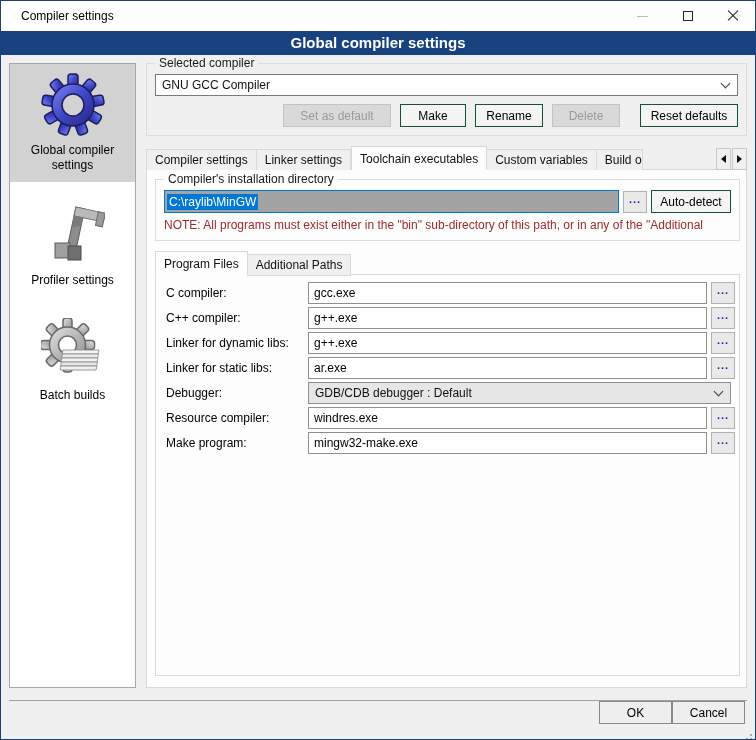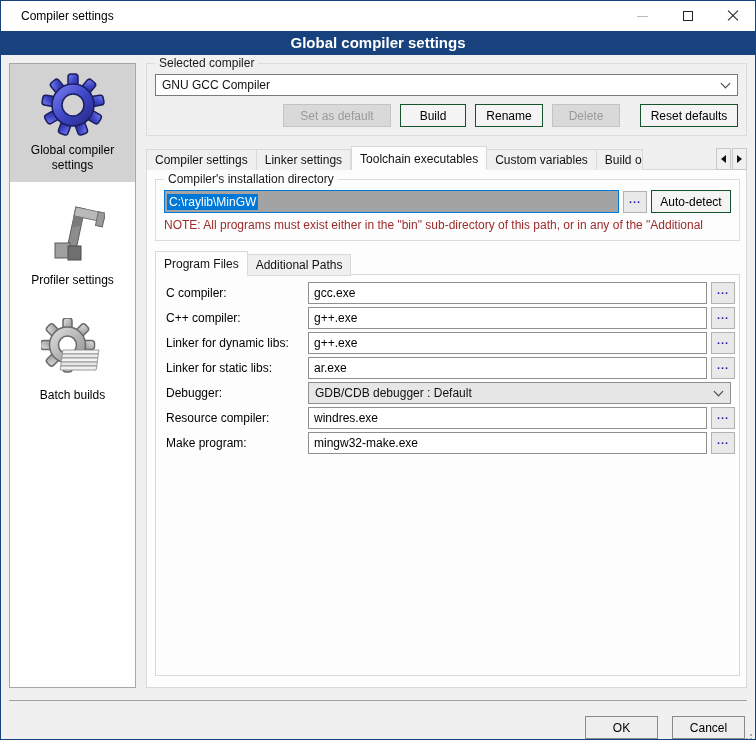--- a/index.html
+++ b/index.html
@@ -85,22 +85,22 @@
   .subpage{flex:1;background:#fdfdfd;border:1px solid #d9d9d9;margin-top:-1px;
     margin-bottom:5px;padding:10px 4px 10px 10px;min-height:0;}
   .field-row{display:flex;align-items:center;margin-bottom:9px;height:16px;}
   .field-row .flabel{width:142px;flex:none;color:#000;}
   .field-row input{flex:1;height:22px;border:1px solid #8f8f8f;background:#fff;
     font-family:"Liberation Sans",sans-serif;font-size:12px;padding:0 5px;color:#000;min-width:0;}
   .field-row .browse-btn{margin-left:4px;}
   .field-row .combo{flex:1;margin-right:4px;}
   
   .footer{position:absolute;left:8px;right:8px;bottom:0;height:39px;
-    border-top:1px solid #a0a0a0;display:flex;align-items:flex-end;
-    justify-content:flex-end;gap:14px;padding-right:2px;}
+    border-top:1px solid #a0a0a0;display:flex;align-items:flex-start;
+    justify-content:flex-end;padding-right:2px;}
   .footer .btn{width:73px;background:#eeeeee;border-color:#8a8a8a;}
   .grip{position:absolute;right:3px;bottom:3px;width:2px;height:2px;background:#a9a9a9;
     box-shadow:-4px 4px 0 #a9a9a9, 0 4px 0 #a9a9a9, -8px 8px 0 #a9a9a9, -4px 8px 0 #a9a9a9, 0 8px 0 #a9a9a9;}
 </style>
 </head>
 <body>
 
 <div class="window">
 
   <div class="titlebar">
@@ -208,21 +208,21 @@
     <div class="main">
 
       <div class="groupbox gb-on-gray">
         <span class="gb-label">Selected compiler</span>
         <div class="combo">
           <span class="combo-text">GNU GCC Compiler</span>
           <span class="chev"></span>
         </div>
         <div class="btn-row">
           <div class="btn disabled" style="width:108px">Set as default</div>
-          <div class="btn" style="width:66px">Build</div>
+          <div class="btn" style="width:66px">Make</div>
           <div class="btn" style="width:68px">Rename</div>
           <div class="btn disabled" style="width:68px">Delete</div>
           <div class="btn" style="width:98px;margin-left:11px">Reset defaults</div>
         </div>
       </div>
 
       <div class="tabstrip">
         <div class="tabs-scroll">
           <div class="tab">Compiler settings</div>
           <div class="tab">Linker settings</div>

